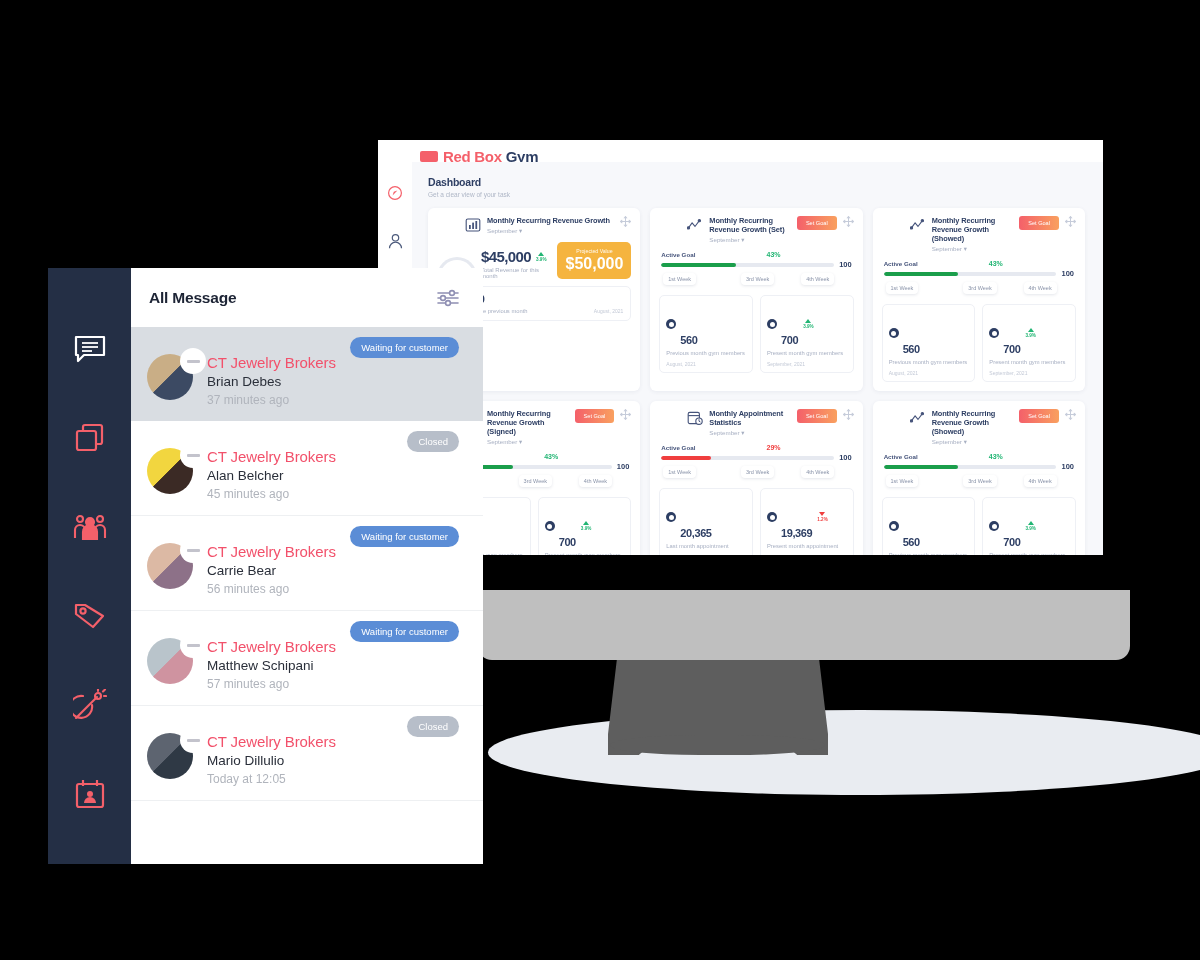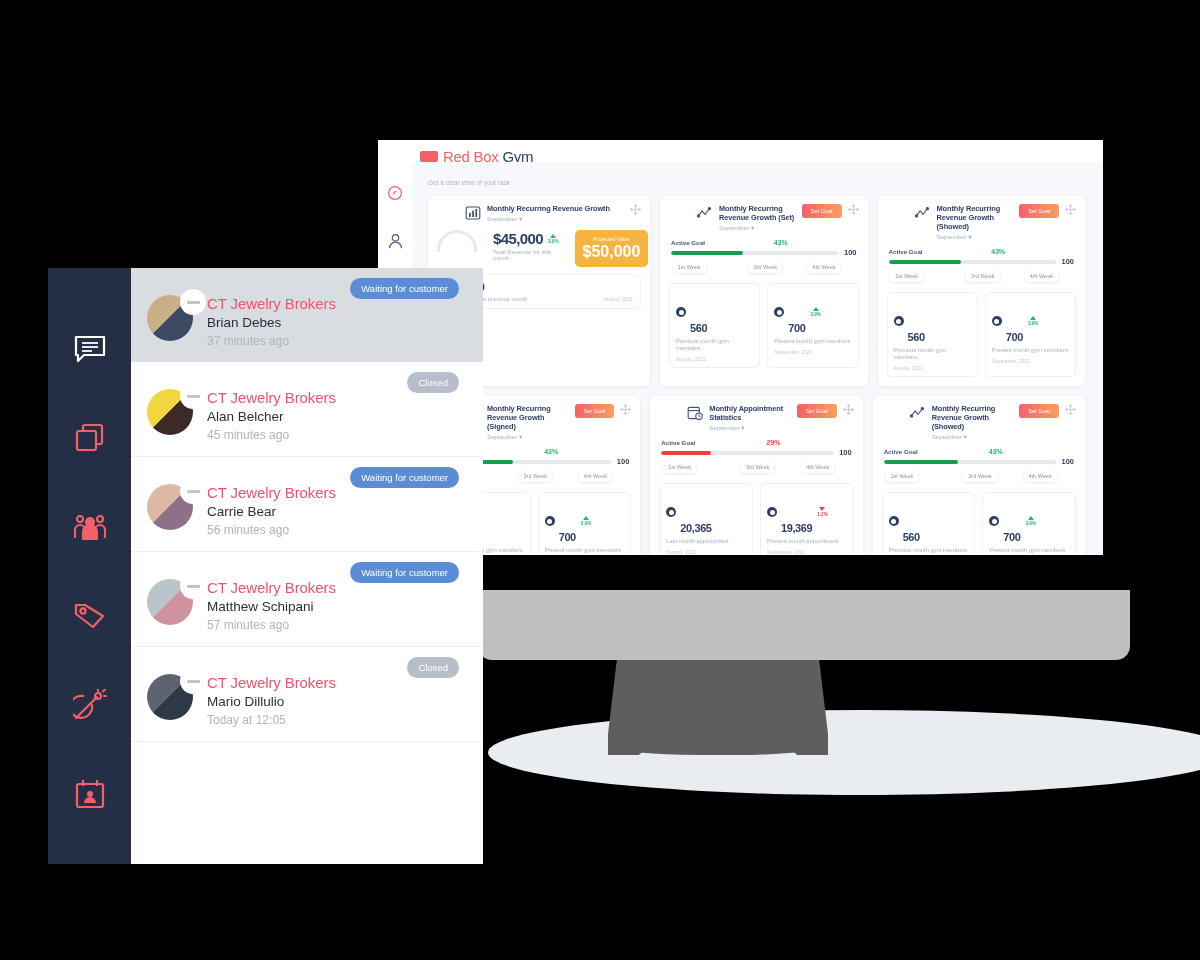--- a/index.html
+++ b/index.html
@@ -34,21 +34,21 @@
     position:absolute; left:110px; top:570px; width:745px; height:85px;
     background:#e9ecf1; border-radius:50%;
   }
 
   
   #brandbar {
     position:absolute; left:0; top:0; width:725px; height:22px;
     background:#fff; display:flex; align-items:flex-end; padding-left:42px;
   }
   .brand-logo-box{ width:18px;height:11px;background:#f4606a;border-radius:2px;margin-right:5px;}
-  .brand-txt{ font-size:15px; font-weight:normal; letter-spacing:-.3px; line-height:11px;}
+  .brand-txt{ font-size:15px; font-weight:bold; letter-spacing:-.3px; line-height:11px;}
   .brand-red{ color:#f4606a; }
   .brand-navy{ color:#2d3e63; }
 
   #dash-body{ position:absolute; left:0; top:22px; width:725px; height:393px; background:#f7f8fb; }
 
   #dash-side{
     position:absolute; left:0; top:0; width:34px; height:393px;
     background:#ffffff;
   }
   #dash-side .sico{
@@ -107,21 +107,21 @@
   .stat-num{ font-size:11px; font-weight:bold; color:#2d3e63; letter-spacing:-.4px;margin-top:32px;}
   .trend{ display:flex; flex-direction:column; align-items:center; line-height:5px; margin-left:1px;}
   .tri-up{ width:0;height:0;border-left:3px solid transparent;border-right:3px solid transparent;border-bottom:4px solid #21b573;}
   .tri-dn{ width:0;height:0;border-left:3px solid transparent;border-right:3px solid transparent;border-top:4px solid #f03e3e;}
   .trend-v{ font-size:4.6px; font-weight:bold; margin-top:1px;}
   .trend-v.g{color:#21b573;} .trend-v.r{color:#f03e3e;}
   .stat-lbl{ font-size:5.8px; color:#a7afc2; margin-top:4px; line-height:7px;}
   .stat-date{ font-size:5px; color:#c3c9d6; margin-top:4px;}
 
   
-  .c1-row{ display:flex; align-items:flex-start; margin-top:8px; gap:16px;}
+  .c1-row{ display:flex; align-items:flex-end; margin-top:8px; gap:4px;}
   .gauge{ width:40px;height:22px;border-radius:40px 40px 0 0;border:3px solid #e6e9f0;border-bottom:none;flex:0 0 40px;}
   .c1-big{ font-size:15px;font-weight:bold;color:#2d3e63;letter-spacing:-.6px;}
   .c1-lbl{ font-size:6px;color:#a7afc2;margin-top:2px;}
   .projected{
     background:#f5b43f;color:#fff;border-radius:5px;padding:6px 8px;text-align:center;margin-left:auto;
   }
   .proj-l{ font-size:5.2px; opacity:.92;}
   .proj-v{ font-size:16px;font-weight:bold;margin-top:1px;}
   .c1-box{ border:1px solid #eef0f5;border-radius:5px;padding:6px 7px;margin-top:7px;display:flex;align-items:flex-end;}
   .c1-box .n{ font-size:11px;font-weight:bold;color:#2d3e63;}
@@ -199,20 +199,21 @@
               <svg width="16" height="16" viewBox="0 0 20 20" fill="currentColor">
                 <rect x="8" y="3" width="4" height="5" rx="1.5"></rect>
                 <rect x="4" y="8.5" width="12" height="3" rx="1"></rect>
                 <rect x="6" y="12" width="8" height="6" rx="1"></rect>
                 <rect x="1.5" y="9" width="2.5" height="6" rx="1"></rect>
                 <rect x="16" y="9" width="2.5" height="6" rx="1"></rect>
               </svg>
             </div>
           </div>
         <div id="dash-main">
+          <div class="dash-title">Dashboard</div>
           <div class="dash-sub">Get a clear view of your task</div>
           <div id="cards-row1" class="card-grid">
               <div class="card">
                 <div class="card-head">
                   <span class="card-ico">
                     <svg width="16" height="16" viewBox="0 0 20 20" fill="none" stroke="currentColor" stroke-width="1.4">
                       <rect x="1.5" y="2.5" width="17" height="15" rx="2"></rect>
                       <rect x="5" y="10" width="2.2" height="5" fill="currentColor" stroke="none"></rect>
                       <rect x="9" y="7" width="2.2" height="8" fill="currentColor" stroke="none"></rect>
                       <rect x="13" y="5" width="2.2" height="10" fill="currentColor" stroke="none"></rect>
@@ -629,20 +630,33 @@
             <rect x="3" y="5" width="26" height="23" rx="2"></rect>
             <line x1="9" y1="1" x2="9" y2="7"></line>
             <line x1="23" y1="1" x2="23" y2="7"></line>
             <circle cx="16" cy="15" r="3" fill="currentColor" stroke="none"></circle>
             <path d="M10 24a6 6 0 0 1 12 0z" fill="currentColor" stroke="none"></path>
           </svg>
         </div>
       </div>
     <div id="redstrip"></div>
     <div id="msg-main">
+      <div id="msg-head">
+        <h1>All Message</h1>
+        <div id="filter-btn">
+          <svg width="26" height="22" viewBox="0 0 26 22" fill="none" stroke="#8f8fb3" stroke-width="1.6" stroke-linecap="round">
+            <line x1="3" y1="6" x2="23" y2="6"></line>
+              <circle cx="17" cy="6" r="2.4" fill="#fff"></circle>
+            <line x1="3" y1="11" x2="23" y2="11"></line>
+              <circle cx="8" cy="11" r="2.4" fill="#fff"></circle>
+            <line x1="3" y1="16" x2="23" y2="16"></line>
+              <circle cx="13" cy="16" r="2.4" fill="#fff"></circle>
+          </svg>
+        </div>
+      </div>
       <div id="msg-list">
           <div class="mrow selected">
             <div class="badge waiting">Waiting for customer</div>
             <div class="mbody">
               <div class="avatar-wrap">
                 <div class="avatar" style="background:linear-gradient(135deg,#c9ae86 0%,#c9ae86 48%,#3c4a63 49%,#3c4a63 100%)"></div>
                 <div class="av-badge">
                   <i></i>
                 </div>
               </div>

